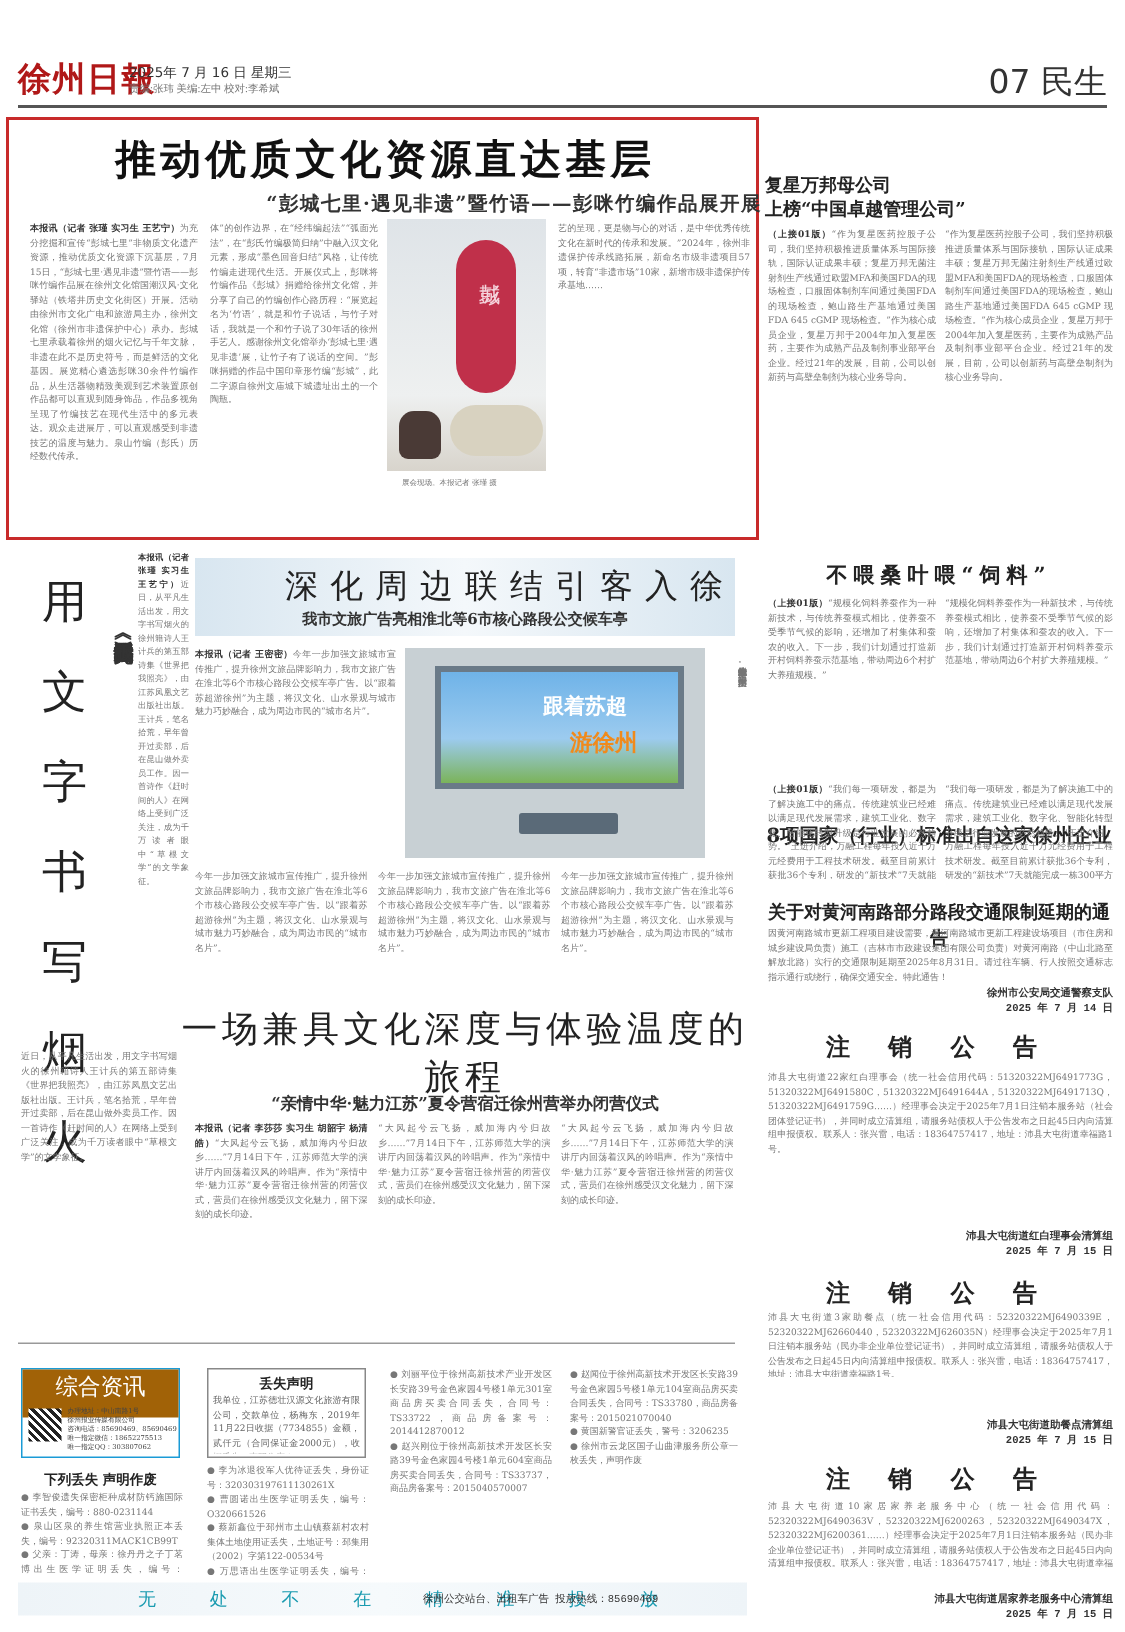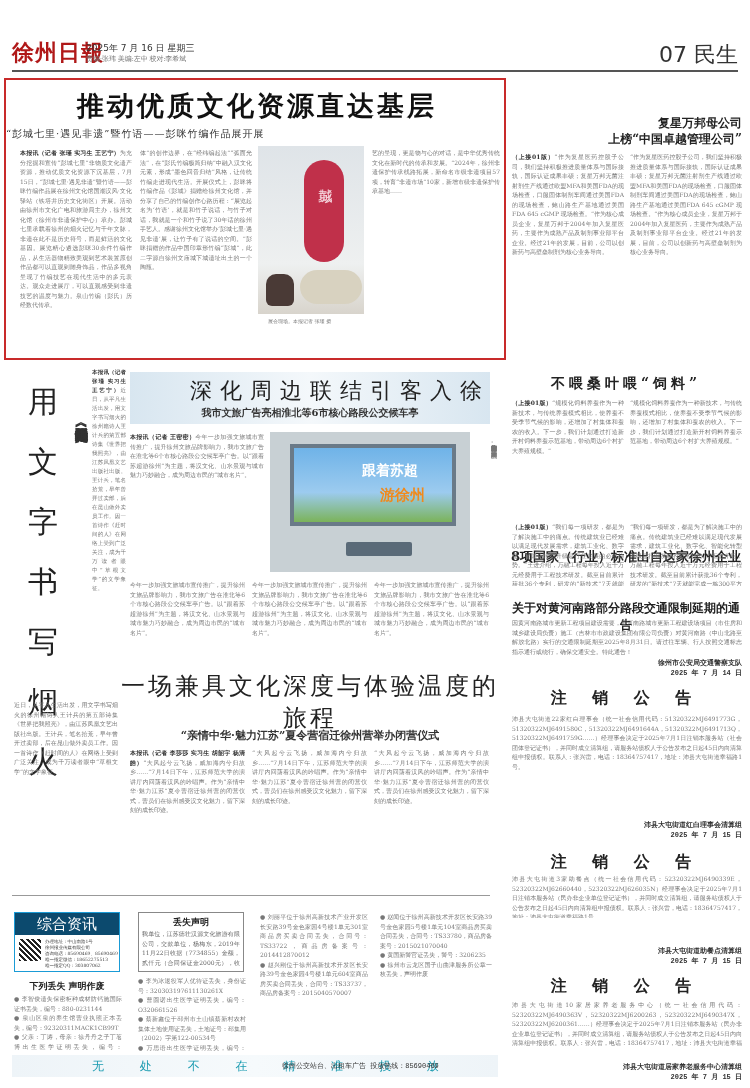--- a/index.html
+++ b/index.html
@@ -5,21 +5,21 @@
 *{box-sizing:border-box;margin:0;padding:0}
 body{width:750px;height:1088px;background:#fff;font-family:"DejaVu Serif",serif;color:#222;position:relative;overflow:hidden}
 .abs{position:absolute}
 .masthead-logo{left:12px;top:38px;font-size:22px;font-weight:bold;color:#b01818;font-family:"DejaVu Serif",serif;letter-spacing:1px}
 .mast-date{left:86px;top:42px;font-size:9px;color:#333;font-family:"DejaVu Sans",sans-serif}
 .mast-staff{left:86px;top:54px;font-size:7px;color:#777;font-family:Liberation Serif, serif}
 .page-label{right:12px;top:40px;font-size:22px;color:#333;font-family:"DejaVu Sans",sans-serif}
 .rule{left:12px;right:12px;top:70px;height:2px;background:#555}
 .lead-box{left:4px;top:78px;width:502px;height:282px;border:2px solid #c82a2a}
 .lead-title{left:0;width:502px;top:8px;text-align:center;font-size:27px;font-weight:bold;font-family:"DejaVu Sans",sans-serif;letter-spacing:3px;color:#111}
-.lead-sub{left:0;width:502px;top:47px;text-align:left;font-size:10px;font-weight:normal;color:#333;letter-spacing:1px}
+.lead-sub{left:0;width:502px;top:47px;text-align:right;font-size:13px;font-weight:bold;color:#333;letter-spacing:1px}
 .col{font-size:6px;line-height:9.5px;color:#777;overflow:hidden;text-align:justify}
 .col b{color:#333}
 .photo1{left:252px;top:66px;width:106px;height:168px;background:linear-gradient(#dfe4e8,#eef0f0 70%,#d8d4cc)}
 .seal{position:absolute;left:46px;top:14px;width:40px;height:102px;border-radius:20px;background:#c0304a}
 .seal-text{position:absolute;left:8px;top:18px;color:#f5d5dd;font-size:14px;line-height:28px;writing-mode:vertical-rl}
 .pot1{position:absolute;left:8px;top:128px;width:28px;height:32px;border-radius:10px 10px 6px 6px;background:#4a3a36}
 .pot2{position:absolute;left:42px;top:124px;width:62px;height:34px;border-radius:30px;background:#d8d2c0}
 .caption{font-size:5px;color:#777}
 .side-title{left:28px;top:372px;font-size:30px;line-height:60px;width:40px;font-family:"DejaVu Sans",sans-serif;color:#222}
 .side-sub{left:68px;top:418px;width:22px;font-size:13px;line-height:18px;font-weight:bold;color:#333;writing-mode:vertical-rl}
@@ -27,29 +27,29 @@
 .mid-title{left:0;width:360px;top:4px;text-align:right;font-size:22px;letter-spacing:8px;font-family:"DejaVu Sans",sans-serif;color:#222}
 .mid-sub{left:0;width:360px;top:34px;text-align:center;font-size:10px;font-weight:bold;color:#333}
 .photo2{left:270px;top:432px;width:200px;height:140px;background:#c8d0d4}
 .billboard{position:absolute;left:20px;top:12px;width:166px;height:82px;border:4px solid #6a7a88;background:linear-gradient(#6fb3e8,#9ccbef 60%,#7bb35a)}
 .bb-text1{position:absolute;left:68px;top:14px;font-size:14px;font-weight:bold;color:#fff;font-family:"DejaVu Sans",sans-serif}
 .bb-text2{position:absolute;left:86px;top:38px;font-size:15px;font-weight:bold;color:#f08a1c;font-family:"DejaVu Sans",sans-serif}
 .bench{position:absolute;left:76px;top:110px;width:66px;height:14px;background:#5a6a78;border-radius:2px}
 .photo2-cap{left:474px;top:440px;width:24px;font-size:6px;line-height:8px;color:#777;writing-mode:vertical-rl}
 .lower-title{left:120px;top:670px;width:380px;text-align:center;font-size:24px;font-family:"DejaVu Sans",sans-serif;letter-spacing:3px;color:#222}
 .lower-sub{left:120px;top:728px;width:380px;text-align:center;font-size:11px;font-weight:bold;color:#333}
-.r-title1{left:510px;top:115px;width:232px;text-align:right;font-size:12px;font-weight:bold;line-height:16px;color:#222}
+.r-title1{left:510px;top:115px;width:232px;text-align:left;font-size:12px;font-weight:bold;line-height:16px;color:#222}
 .r-title2{left:510px;top:375px;width:232px;text-align:center;font-size:14px;font-weight:bold;letter-spacing:4px}
 .r-title3{left:510px;top:548px;width:232px;text-align:center;font-size:13px;font-weight:bold}
 .r-title4{left:510px;top:600px;width:232px;text-align:center;font-size:12px;font-weight:bold}
 .notice-h{width:232px;text-align:center;font-size:16px;font-weight:bold;letter-spacing:10px;left:510px}
 .sign{left:510px;width:232px;text-align:right;font-size:7px;font-weight:bold;color:#333;font-family:Liberation Mono, monospace;line-height:10px}
 .bottom-rule{left:12px;right:260px;top:895px;height:1px;background:#999}
 .info-box{left:14px;top:912px;width:106px;height:60px;border:1px solid #1a9bd6}
-.info-head{height:22px;background:#0c4a6e;color:#fff;text-align:center;font-size:15px;font-family:"DejaVu Sans",sans-serif;line-height:22px}
+.info-head{height:32px;background:#a16207;color:#fff;text-align:center;font-size:15px;font-family:"DejaVu Sans",sans-serif;line-height:22px}
 .qr{position:absolute;left:4px;top:26px;width:22px;height:22px;background:repeating-linear-gradient(45deg,#222 0 2px,#fff 2px 4px)}
 .info-lines{position:absolute;left:30px;top:26px;font-size:4.5px;line-height:6px;color:#444}
 .lost-box{left:138px;top:912px;width:106px;height:60px;border:1px solid #888;padding:3px}
 .lost-head{text-align:center;font-size:9px;font-weight:bold}
 .footer{left:12px;top:1055px;width:730px;height:22px;background:linear-gradient(90deg,#eef4f8,#f6fafc,#eef4f8)}
 .footer-slogan{left:80px;top:3px;font-size:12px;font-weight:normal;color:#1a9bb0;letter-spacing:16px;font-family:"DejaVu Sans",sans-serif}
 .footer-info{left:270px;top:6px;font-size:7px;color:#333;font-family:Liberation Mono, monospace}
 </style>
 </head>
 <body>

